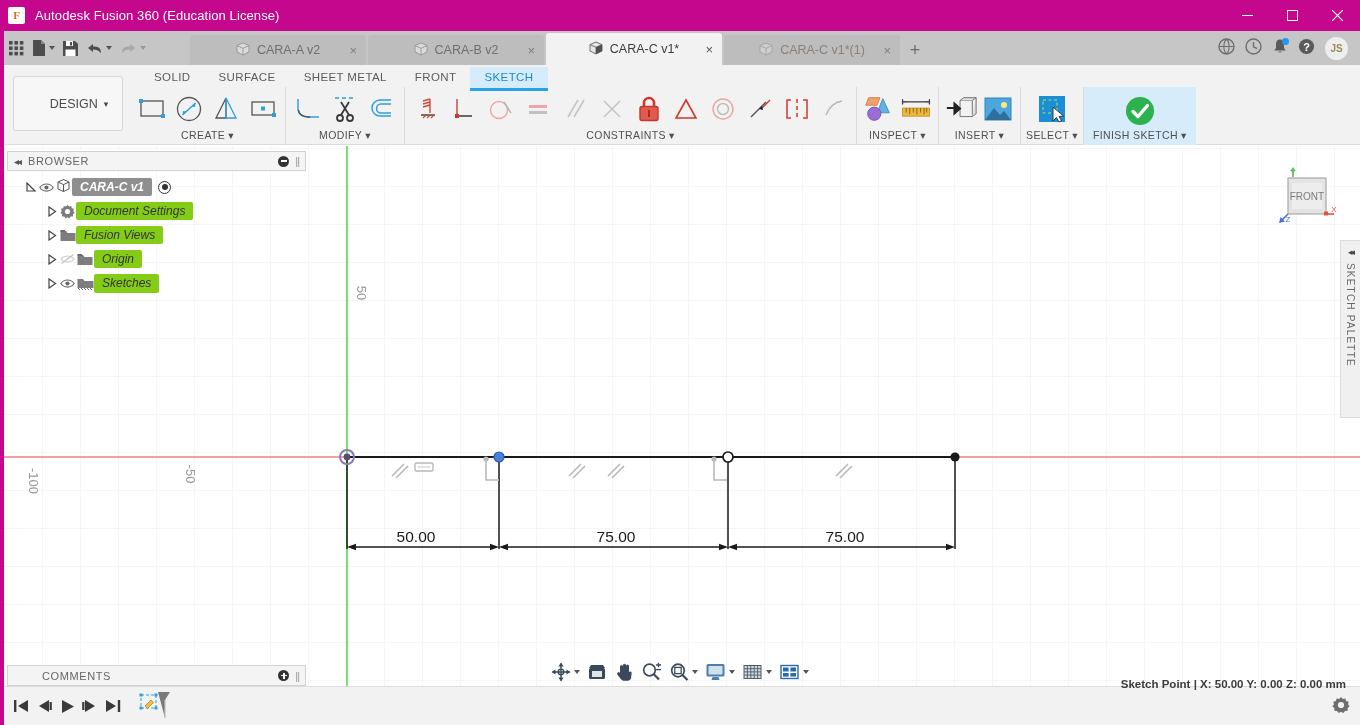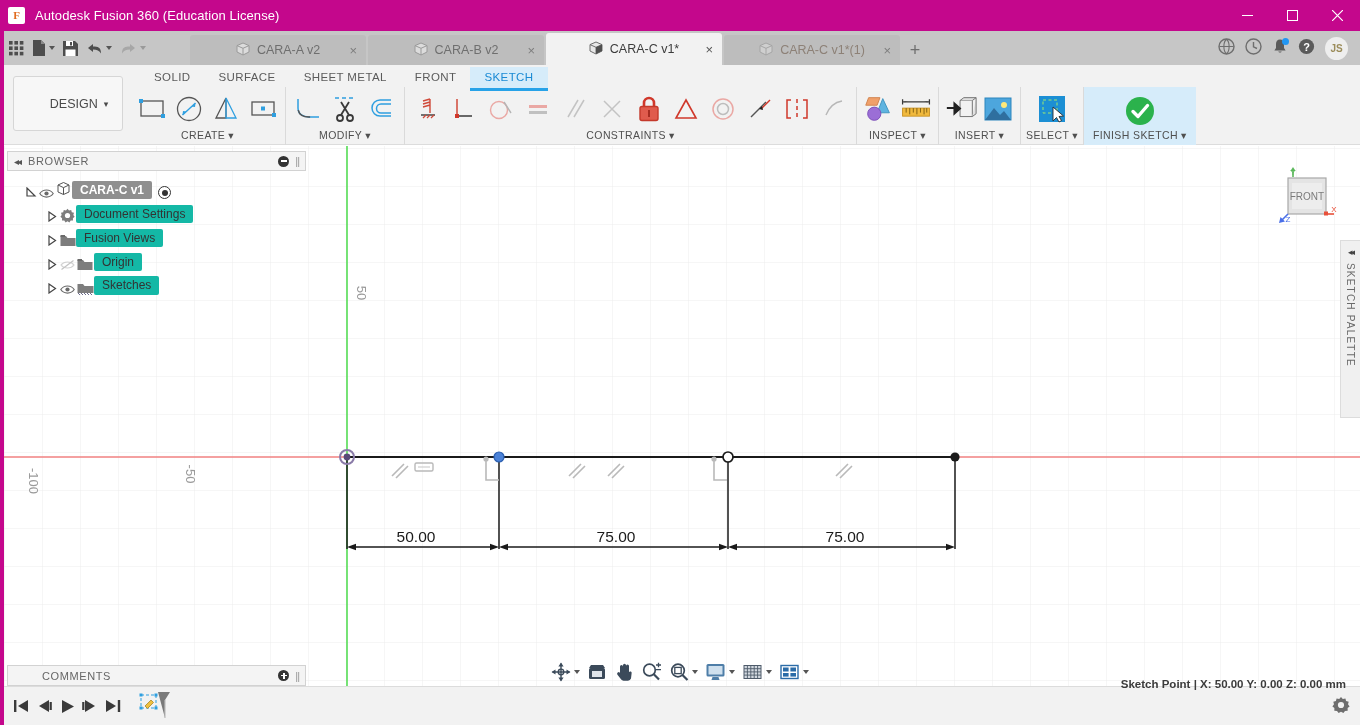--- a/index.html
+++ b/index.html
@@ -129,31 +129,32 @@
   }
   .bh-arrows { color:#555; font-size:10px; margin-right:8px; letter-spacing:-2px; }
   .bh-right { margin-left:auto; display:flex; align-items:center; gap:6px; }
   .dot-minus {
     width:11px;height:11px;border-radius:50%;background:#333;
     display:flex;align-items:center;justify-content:center;
   }
   .dot-minus i { display:block; width:6px;height:1.5px;background:#fff; }
   .btree { padding:4px 0 0 18px; }
   .brow {
-    display:flex; align-items:flex-end; height:24px; cursor:pointer;
+    display:flex; align-items:center; height:24px; cursor:pointer;
     width:max-content;
+    font-style:italic;
   }
   .exp {
     width:13px; height:13px; display:flex; align-items:center; justify-content:center;
     color:#444; font-size:9px;
   }
   .eye { width:17px; display:flex; justify-content:center; }
   .brow .lbl { padding:2px 8px; border-radius:2px; color:#333; }
   .brow.sel .lbl { background:#8f8f8f; color:#fff; font-weight:bold; }
-  .brow .lbl.soft { background:#14b8a6; }
+  .brow .lbl.soft { background:#84cc16; }
   .radio {
     width:13px;height:13px;border-radius:50%;border:1.5px solid #333;
     display:flex;align-items:center;justify-content:center; margin-left:6px; background:#fff;
   }
   .radio i { width:6px;height:6px;border-radius:50%;background:#333; }
 
   
   .spalette {
     position:absolute; right:0; top:240px; width:20px; height:178px;
     background:#f0f0f0; border:1px solid #dcdcdc; border-right:none;

